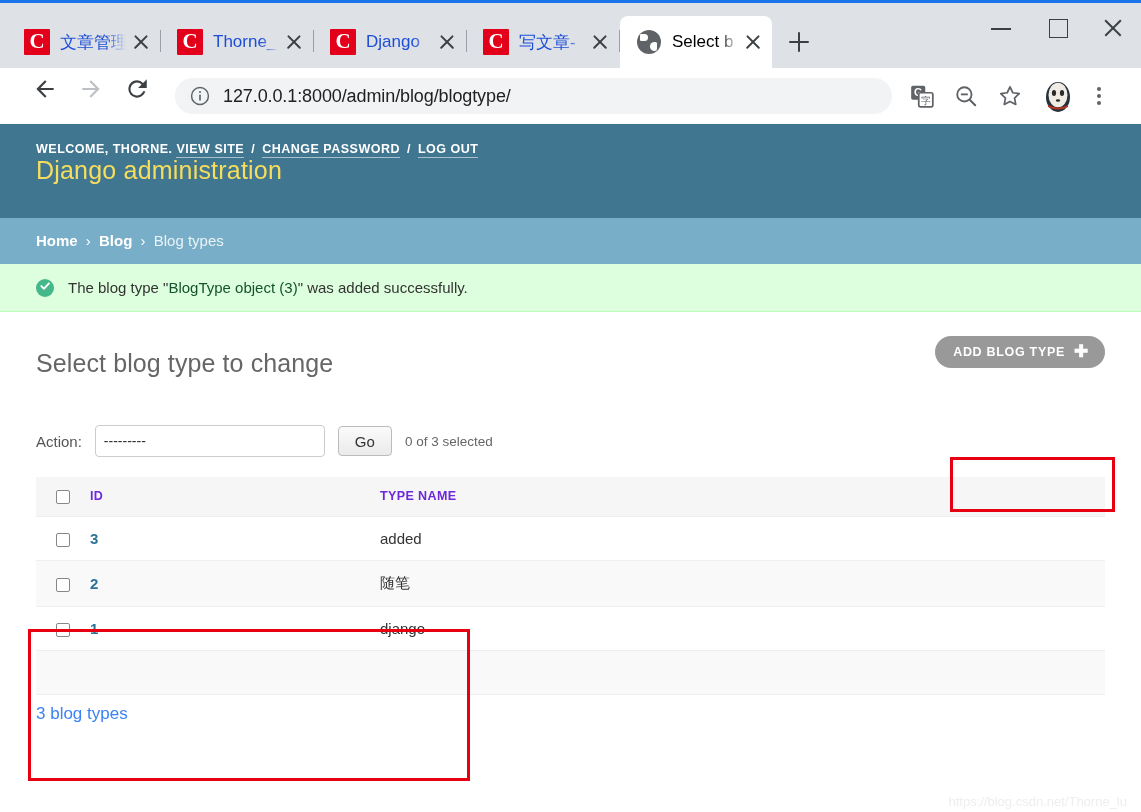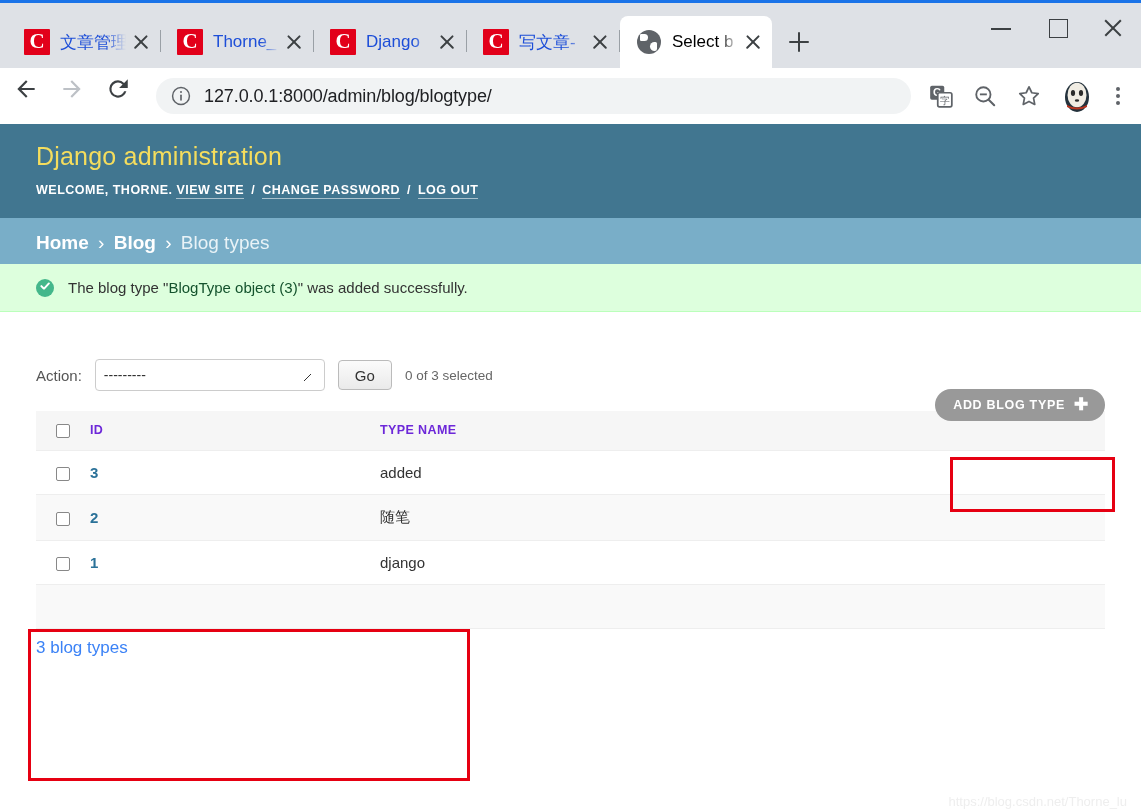--- a/index.html
+++ b/index.html
@@ -86,21 +86,21 @@
   }
   #win-close:before, #win-close:after {
     content: ""; position: absolute; left: 17px; top: 21px;
     width: 22px; height: 1.8px; background: #3c4043;
   }
   #win-close:before { transform: rotate(45deg); }
   #win-close:after  { transform: rotate(-45deg); }
 
   #toolbar {
     height: 56px; background: #ffffff; display: flex; align-items: center;
-    padding: 0 6px; position: relative;
+    padding: 0 25px; position: relative;
   }
   .navbtn {
     width: 40px; height: 40px; flex: 0 0 auto; position: relative;
     margin-right: 6px;
   }
   .arrow-svg, .icon-svg { display: block; margin: auto; }
   #omnibox {
     flex: 1 1 auto; height: 36px; background: #f1f3f4; border-radius: 18px;
     display: flex; align-items: center; padding: 0 14px; margin: 0 8px 0 12px;
     min-width: 0;
@@ -137,21 +137,21 @@
     font-size: 12.5px; font-weight: bold; letter-spacing: .5px;
     color: #ffffff; text-transform: uppercase;
   }
   #user-tools a {
     color: #fff; text-decoration: none; border-bottom: 1px solid rgba(255,255,255,.55);
     padding-bottom: 1px;
   }
   #user-tools .sep { padding: 0 3px; }
   #welcome-user { font-weight: bold; }
   #breadcrumbs {
-    background: #79aec8; color: #fff; font-size: 19px;
+    background: #79aec8; color: #fff; font-size: 15px;
     padding: 14px 0 14px 36px; height: 46px;
   }
   #breadcrumbs a { color: #fff; text-decoration: none; font-weight: bold; }
   #breadcrumbs .crumb-sep { color: #ffffff; padding: 0 4px; }
   #breadcrumbs .current { color: #e9f3f7; font-weight: normal; }
 
   #messagelist {
     background: #dfd; border-bottom: 1px solid #bfb;
     padding: 13px 0 13px 36px; font-size: 15px; color: #333;
     display: flex; align-items: center; height: 48px;
@@ -165,21 +165,21 @@
     background: #fff; transform: rotate(45deg); border-radius: 1px;
   }
   #success-icon:after {
     content: ""; position: absolute; left: 6px; top: 6.5px; width: 9px; height: 2px;
     background: #fff; transform: rotate(-47deg); border-radius: 1px;
   }
   #msg-obj { color: #14532d; }
 
   #content-main { padding: 0 36px; position: relative; }
   #object-tools {
-    position: absolute; right: 36px; top: 30px;
+    position: absolute; right: 36px; top: 24px;
   }
   #add-btn {
     display: inline-flex; align-items: center; gap: 9px;
     background: #999; color: #fff; border: none; border-radius: 16px;
     font-size: 12.5px; font-weight: bold; letter-spacing: .7px;
     padding: 9px 16px 9px 18px; text-transform: uppercase; cursor: pointer;
     font-family: "Liberation Sans", sans-serif;
   }
   #add-plus { font-size: 17px; line-height: 12px; font-weight: bold; }
   #add-highlight {
@@ -374,30 +374,30 @@
           <span></span>
           <span></span>
       </div>
     </div>
   </div>
 </div>
 
 <div id="page">
 
   <div id="dj-header">
-    <div id="dj-title">Django administration</div>
     <div id="user-tools">
       <span>WELCOME,</span>
       <span id="welcome-user">THORNE.</span>
       <a href="#">VIEW SITE</a>
       <span class="sep">/</span>
       <a href="#">CHANGE PASSWORD</a>
       <span class="sep">/</span>
       <a href="#">LOG OUT</a>
     </div>
+    <div id="dj-title">Django administration</div>
   </div>
 
   <div id="breadcrumbs">
     <a href="#">Home</a>
     <span class="crumb-sep">›</span>
     <a href="#">Blog</a>
     <span class="crumb-sep">›</span>
     <span class="current">Blog types</span>
   </div>
 
@@ -410,20 +410,21 @@
 
   <div id="content-main">
 
     <div id="object-tools">
       <button id="add-btn">
         <span>ADD BLOG TYPE</span>
         <span id="add-plus">✚</span>
       </button>
     </div>
 
+    <h1 id="page-heading">Select blog type to change</h1>
 
     <div id="changelist">
 
       <div id="actions-bar">
         <label id="action-label">Action:</label>
         <select id="action-select">
           <option>---------</option>
           <option>Delete selected blog types</option>
         </select>
         <button id="go-button">Go</button>

